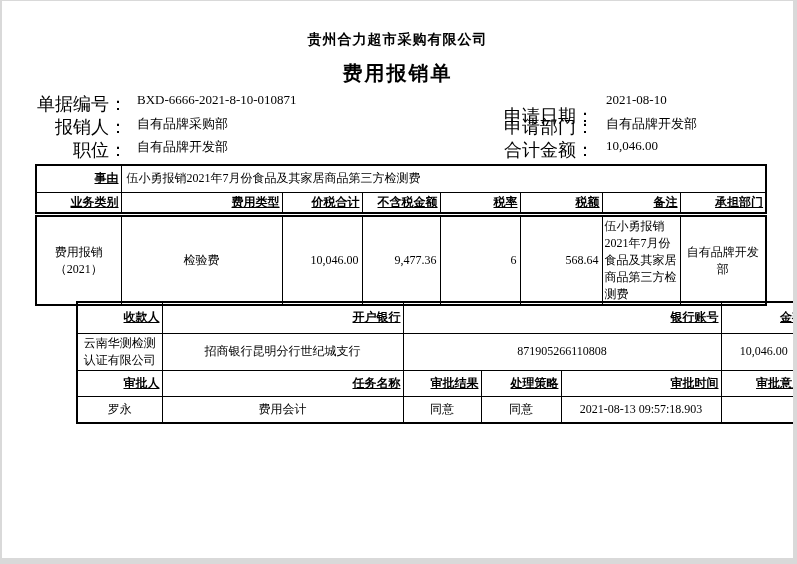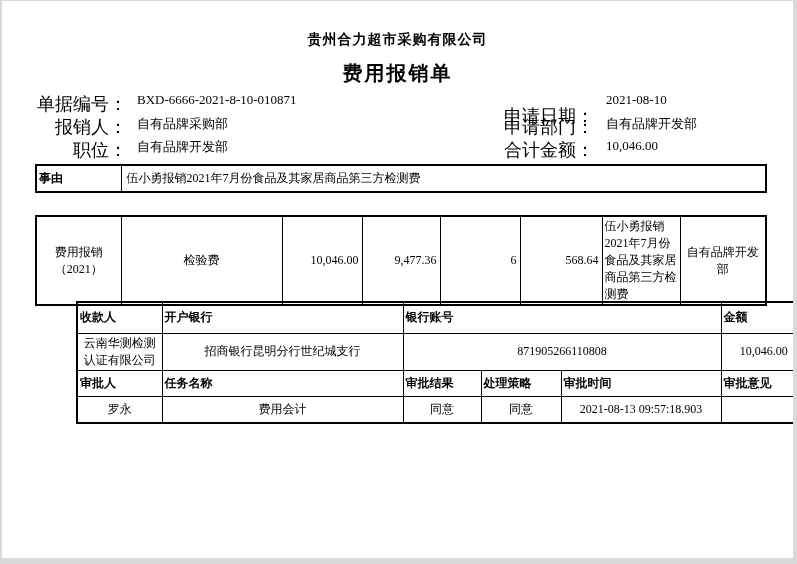--- a/index.html
+++ b/index.html
@@ -31,21 +31,21 @@
   }
   .info-label { position: absolute; font-size: 18px; font-weight: 400; text-align: right; width: 92px; }
   .info-value { position: absolute; font-size: 13px; font-weight: 400; text-align: left; }
   table { border-collapse: collapse; table-layout: fixed; width: 730px; }
   .tbl { position: absolute; left: 33px; }
   td { border: 1px solid #000; font-size: 12px; vertical-align: middle; overflow: hidden; padding: 1px 2px; }
   .t1 { top: 163px; }
   .t2 { top: 214px; }
   .t3 { top: 300px; margin-left: 41px; }
   .t1 table, .t2 table, .t3 table { border: 2px solid #000; }
-  .hd { font-weight: 700; text-align: left; }
+  .hd { font-weight: 700; text-align: right; text-decoration: underline; }
   .ctr { text-align: center; }
   .lft { text-align: left; padding-left: 5px; }
   .num { text-align: right; padding-right: 3px; }
 </style>
 </head>
 <body>
 
 <div class="viewport">
   <div class="page">
 
@@ -75,20 +75,30 @@
             <col style="width:78px">
           <col style="width:80px">
             <col style="width:82px">
             <col style="width:78px">
             <col style="width:86px">
         </colgroup>
         <tbody>
             <tr style="height:27px">
           <td class="hd">事由</td>
           <td class="lft" colspan="7">伍小勇报销2021年7月份食品及其家居商品第三方检测费</td>
+        </tr>
+        <tr style="height:21px">
+          <td class="hd">业务类别</td>
+          <td class="hd">费用类型</td>
+          <td class="hd">价税合计</td>
+          <td class="hd">不含税金额</td>
+          <td class="hd">税率</td>
+          <td class="hd">税额</td>
+          <td class="hd">备注</td>
+          <td class="hd">承担部门</td>
         </tr>
       </tbody>
         </table>
     </div>
 
     <div class="tbl t2">
       <table>
         <colgroup>
           <col style="width:85px">
             <col style="width:161px">

